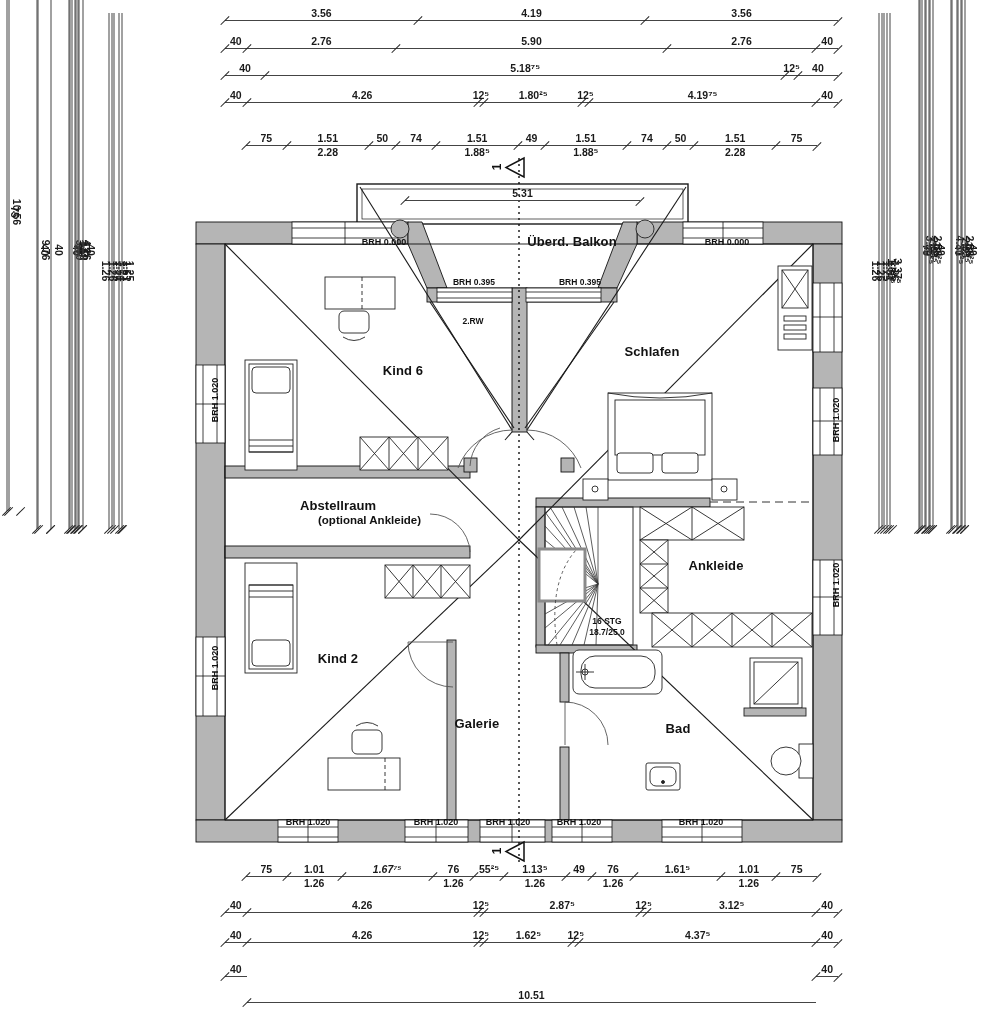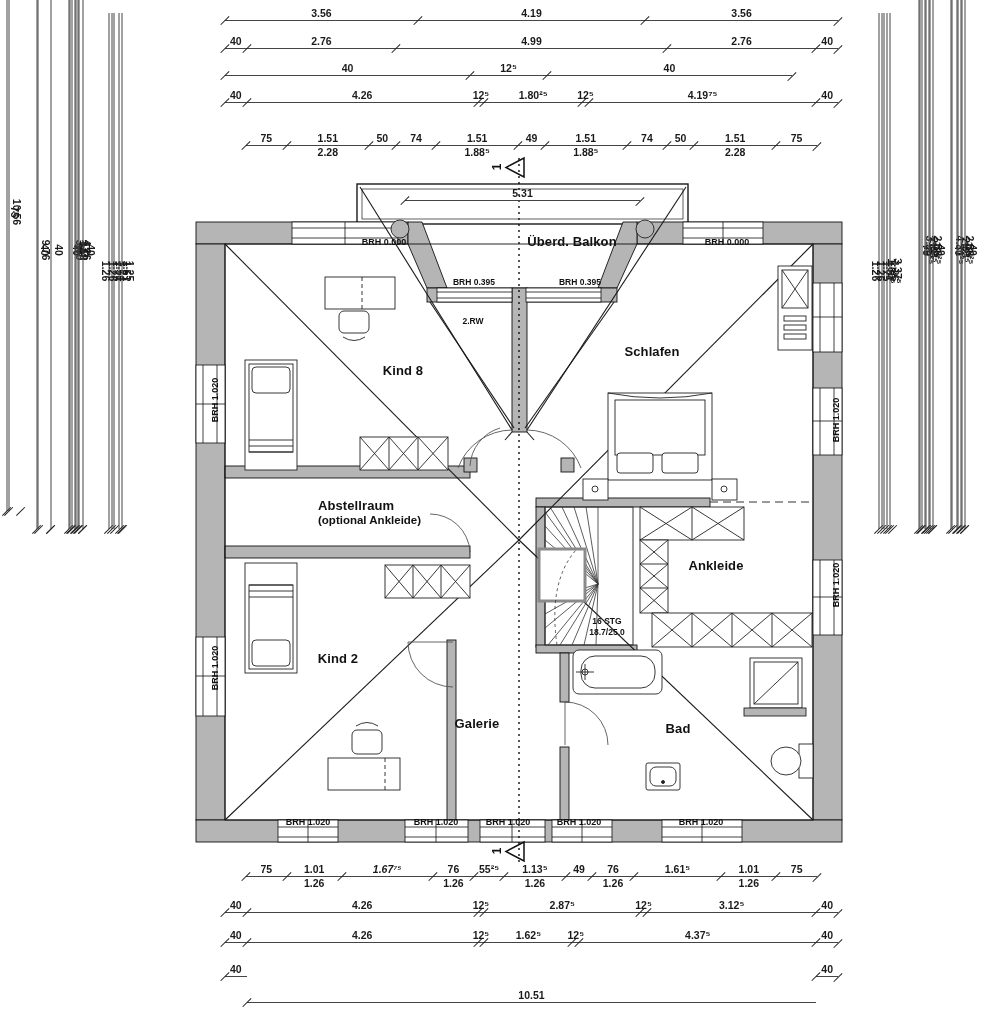--- a/index.html
+++ b/index.html
@@ -327,23 +327,23 @@
       </g>
       <g>
         <rect x="646" y="763" width="34" height="27" rx="2"></rect>
         <rect x="650" y="767" width="26" height="19" rx="6"></rect>
         <circle cx="663" cy="782" r="1.5" fill="#222"></circle>
       </g>
     </g>
   </svg>
 
   <span class="plabel c room" style="left:572px;top:241px">Überd. Balkon</span>
-  <span class="plabel c room" style="left:403px;top:370px">Kind 8</span>
+  <span class="plabel c room" style="left:403px;top:370px">Kind 6</span>
   <span class="plabel c room" style="left:652px;top:351px">Schlafen</span>
-  <span class="plabel l room" style="left:318px;top:505px">Abstellraum</span>
+  <span class="plabel l room" style="left:300px;top:505px">Abstellraum</span>
   <span class="plabel l roomsub" style="left:318px;top:520px">(optional Ankleide)</span>
   <span class="plabel c room" style="left:716px;top:565px">Ankleide</span>
   <span class="plabel c room" style="left:338px;top:658px">Kind 2</span>
   <span class="plabel c room" style="left:477px;top:723px">Galerie</span>
   <span class="plabel c room" style="left:678px;top:728px">Bad</span>
 
   <span class="plabel c small" style="left:384px;top:242px">BRH 0.000</span>
   <span class="plabel c small" style="left:727px;top:242px">BRH 0.000</span>
   <span class="plabel c tiny" style="left:474px;top:282px">BRH 0.395</span>
   <span class="plabel c tiny" style="left:580px;top:282px">BRH 0.395</span>
@@ -378,33 +378,36 @@
       <div class="end"></div>
     </div>
   <div class="chain h" style="left:225px;top:34px;width:613px">
       <div class="seg" style="flex: 0.4 0 0px;">
         <span class="lbl">40</span>
       </div>
       <div class="seg" style="flex: 2.76 0 0px;">
         <span class="lbl">2.76</span>
       </div>
       <div class="seg" style="flex: 4.99 0 0px;">
-        <span class="lbl">4.99</span>
+        <span class="lbl">5.90</span>
       </div>
       <div class="seg" style="flex: 2.76 0 0px;">
         <span class="lbl">2.76</span>
       </div>
       <div class="seg" style="flex: 0.4 0 0px;">
         <span class="lbl">40</span>
       </div>
       <div class="end"></div>
     </div>
   <div class="chain h" style="left:225px;top:61px;width:613px">
       <div class="seg" style="flex: 0.4 0 0px;">
         <span class="lbl">40</span>
+      </div>
+      <div class="seg" style="flex: 5.1875 0 0px;">
+        <span class="lbl">5.18⁷⁵</span>
       </div>
       <div class="seg" style="flex: 0.125 0 0px;">
         <span class="lbl">12⁵</span>
       </div>
       <div class="seg" style="flex: 0.4 0 0px;">
         <span class="lbl">40</span>
       </div>
       <div class="end"></div>
     </div>
   <div class="chain h" style="left:225px;top:88px;width:613px">

